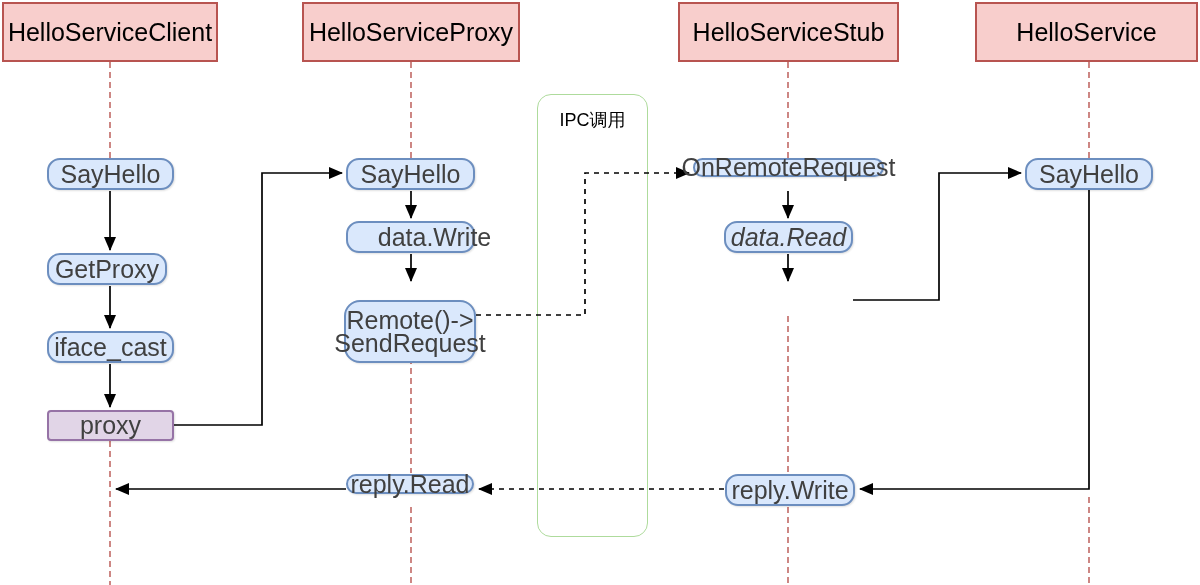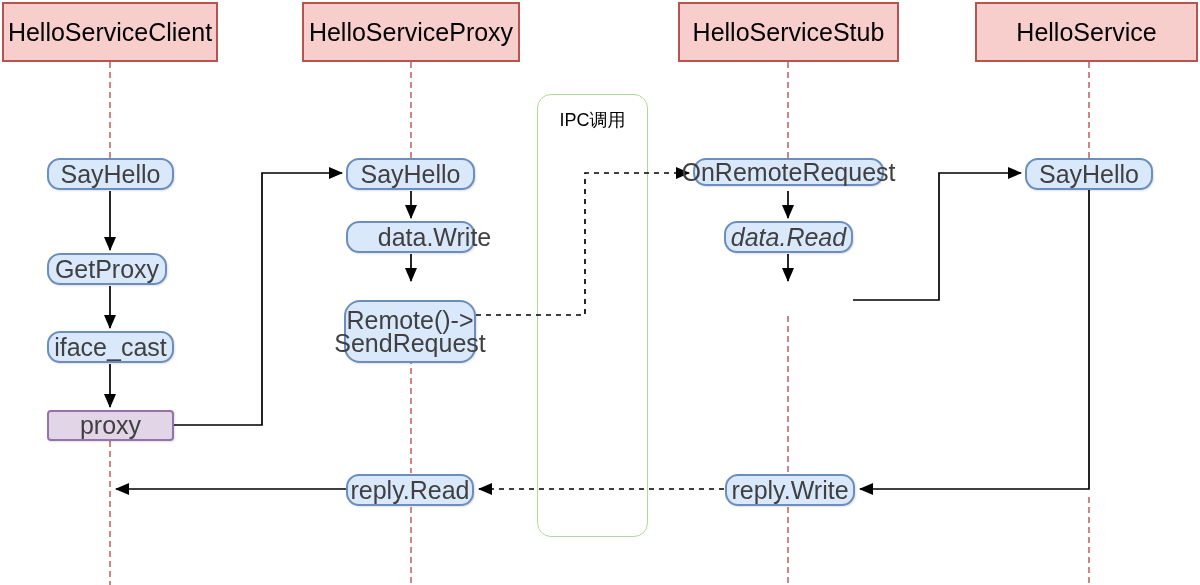--- a/index.html
+++ b/index.html
@@ -81,21 +81,21 @@
   <div class="node" style="left:47px;top:253px;width:120px;height:32px;">GetProxy</div>
   <div class="node" style="left:47px;top:331px;width:127px;height:32px;">iface_cast</div>
   <div class="node purple" style="left:47px;top:410px;width:127px;height:31px;">proxy</div>
 
   <div class="node" style="left:346px;top:158px;width:129px;height:32px;">SayHello</div>
   <div class="node" style="left:346px;top:221px;width:129px;height:32px;padding-left:48px;">data.Write</div>
   <div class="node tall" style="left:344px;top:284px;width:132px;height:63px;margin-top:16px;">
     <span>Remote()-&gt;</span>
     <span>SendRequest</span>
   </div>
-  <div class="node" style="left:346px;top:474px;width:128px;height:32px;">reply.Read</div>
+  <div class="node" style="left:346px;top:474px;width:128px;height:20px;">reply.Read</div>
 
-  <div class="node" style="left:693px;top:158px;width:191px;height:28px;">OnRemoteRequest</div>
+  <div class="node" style="left:693px;top:158px;width:191px;height:19px;">OnRemoteRequest</div>
   <div class="node" style="left:724px;top:221px;width:129px;height:32px;font-style:italic;">data.Read</div>
   <div class="node" style="left:725px;top:474px;width:130px;height:32px;">reply.Write</div>
 
   <div class="node" style="left:1025px;top:158px;width:128px;height:32px;">SayHello</div>
 
 </div>
 
 </body></html>

